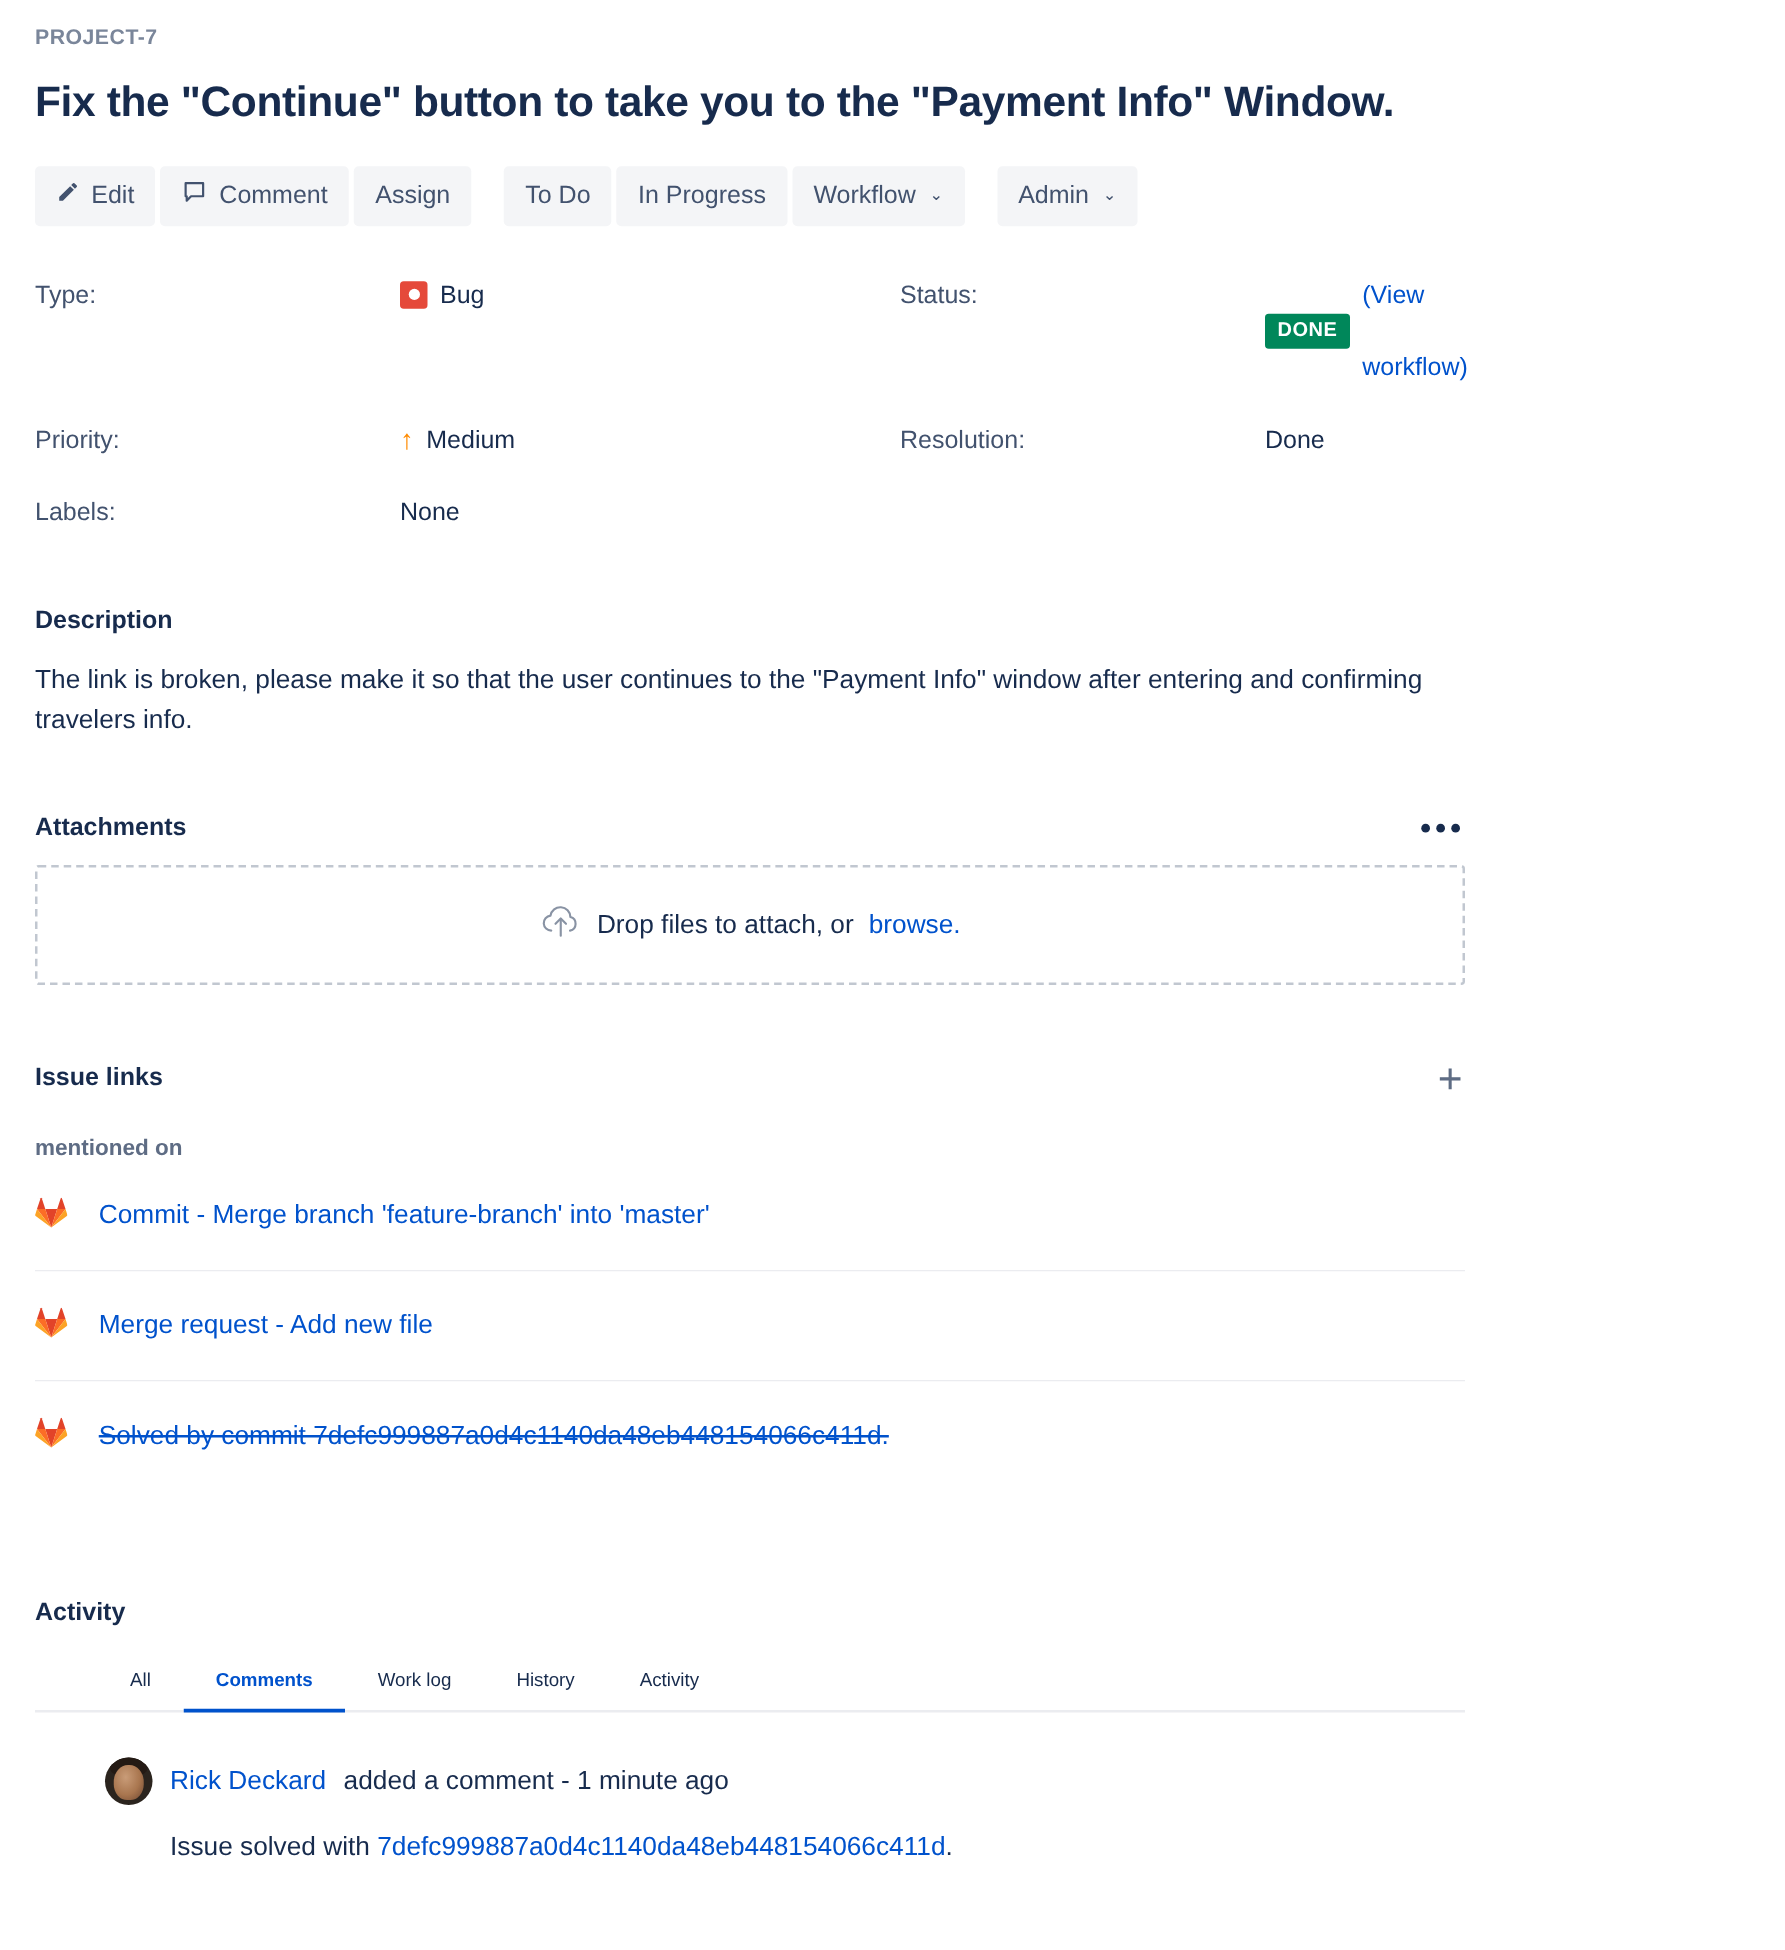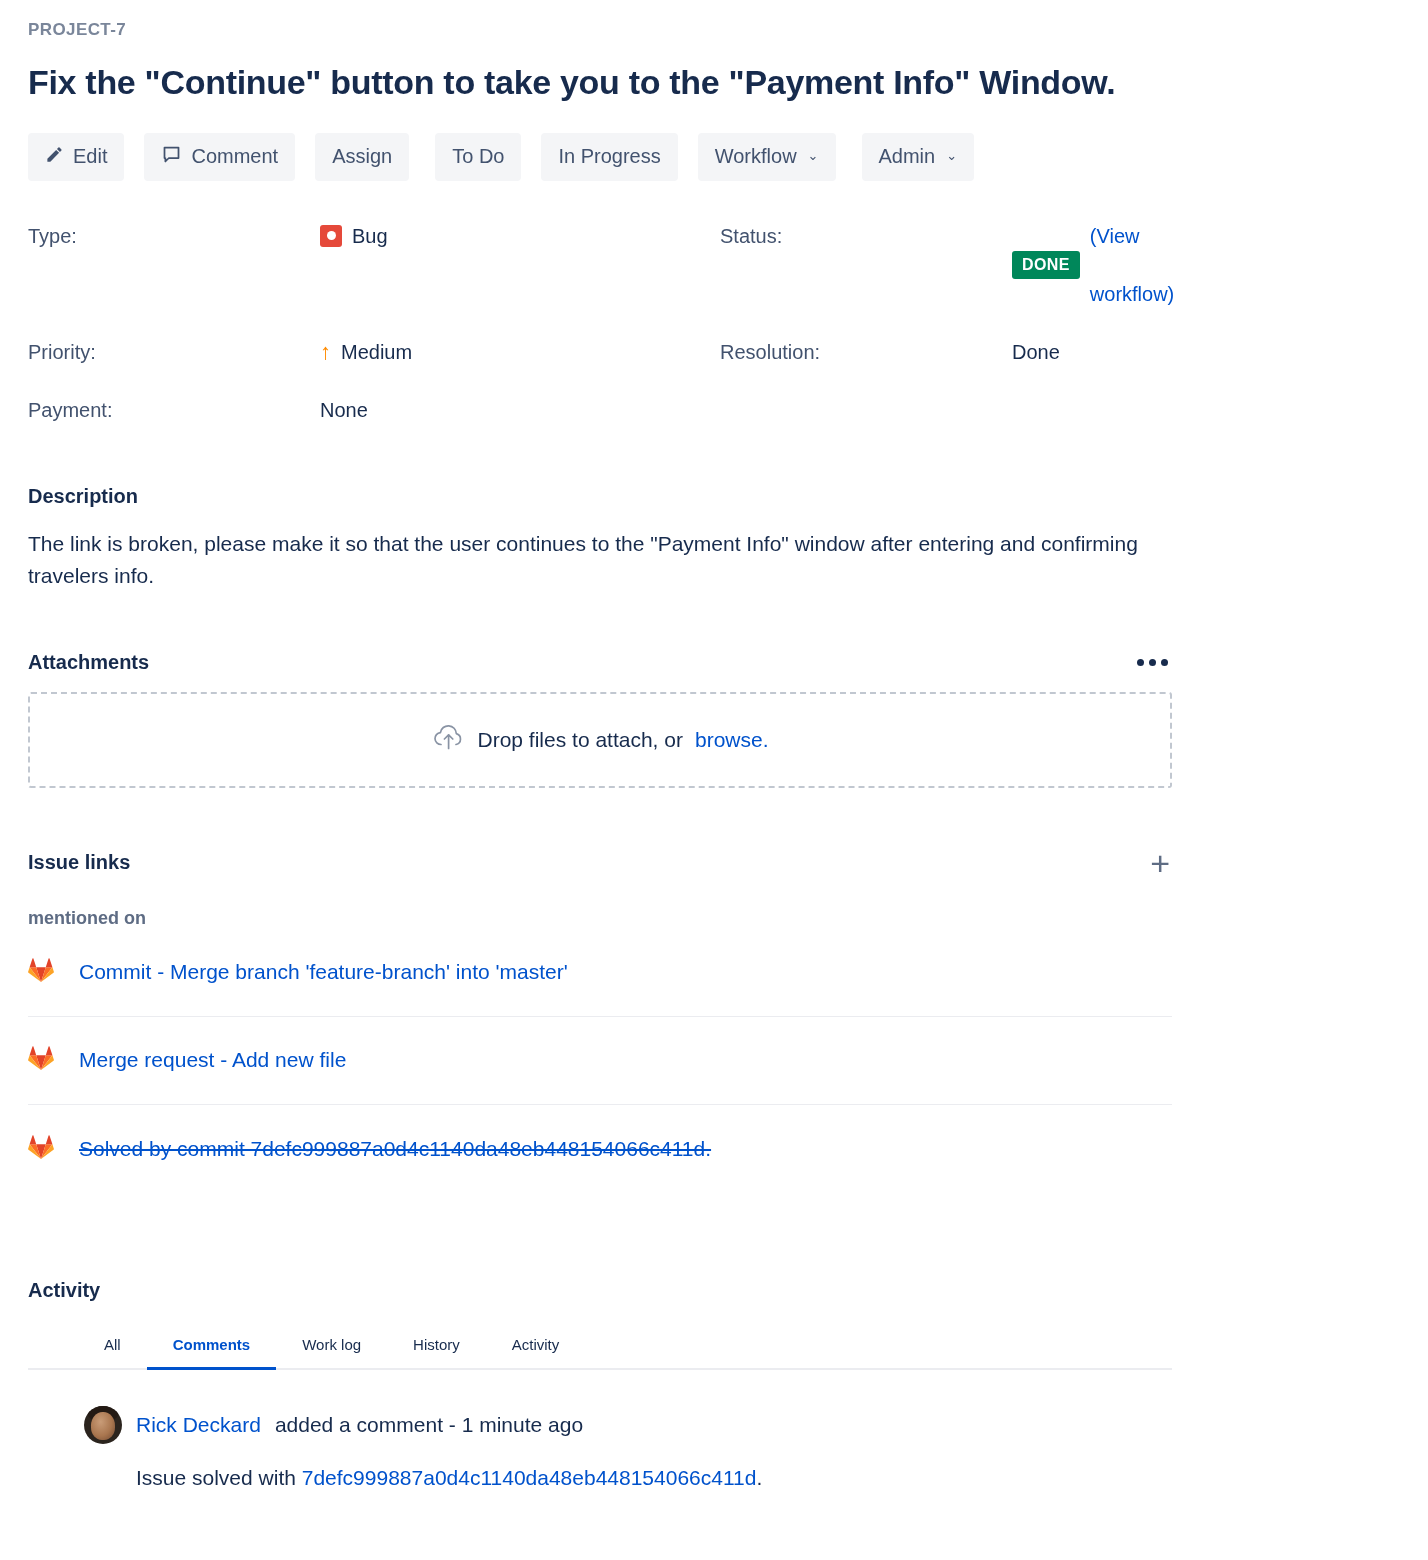--- a/index.html
+++ b/index.html
@@ -42,21 +42,21 @@
     color: #172B4D;
   }
 
   
   .toolbar {
     display: flex;
     align-items: center;
     margin-top: 30px;
     gap: 4px;
   }
-  .tb-group { display: flex; gap: 20px; }
+  .tb-group { display: flex; gap: 4px; }
   .tb-gap { width: 18px; }
   .tb-btn {
     display: inline-flex;
     align-items: center;
     gap: 9px;
     height: 48px;
     padding: 0 17px;
     background: #F4F5F7;
     border: none;
     border-radius: 4px;
@@ -386,21 +386,21 @@
     </div>
 
     <div class="f-label">Priority:</div>
     <div class="f-value">
       <span class="prio-arrow">↑</span>
       <span>Medium</span>
     </div>
     <div class="f-label">Resolution:</div>
     <div class="f-value">Done</div>
 
-    <div class="f-label">Payment:</div>
+    <div class="f-label">Labels:</div>
     <div class="f-value">None</div>
     <div></div>
     <div></div>
   </div>
 
   <div class="description-block">
     <div class="section-head">Description</div>
     <div class="desc-text">The link is broken, please make it so that the user continues to the "Payment Info" window after entering and confirming travelers info.</div>
   </div>
 

